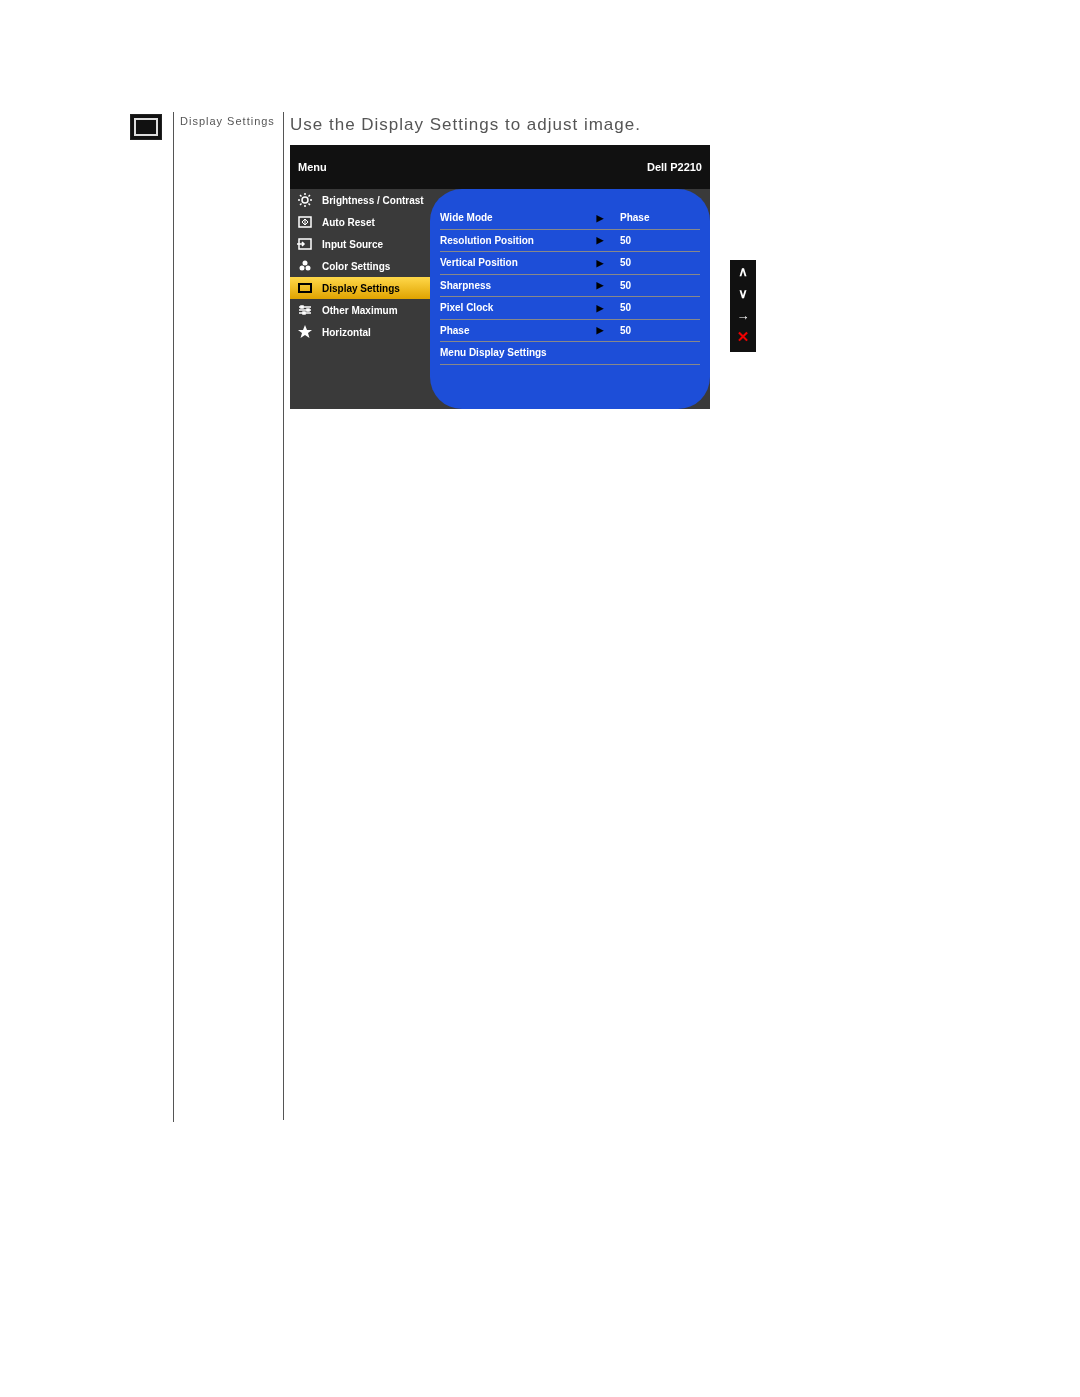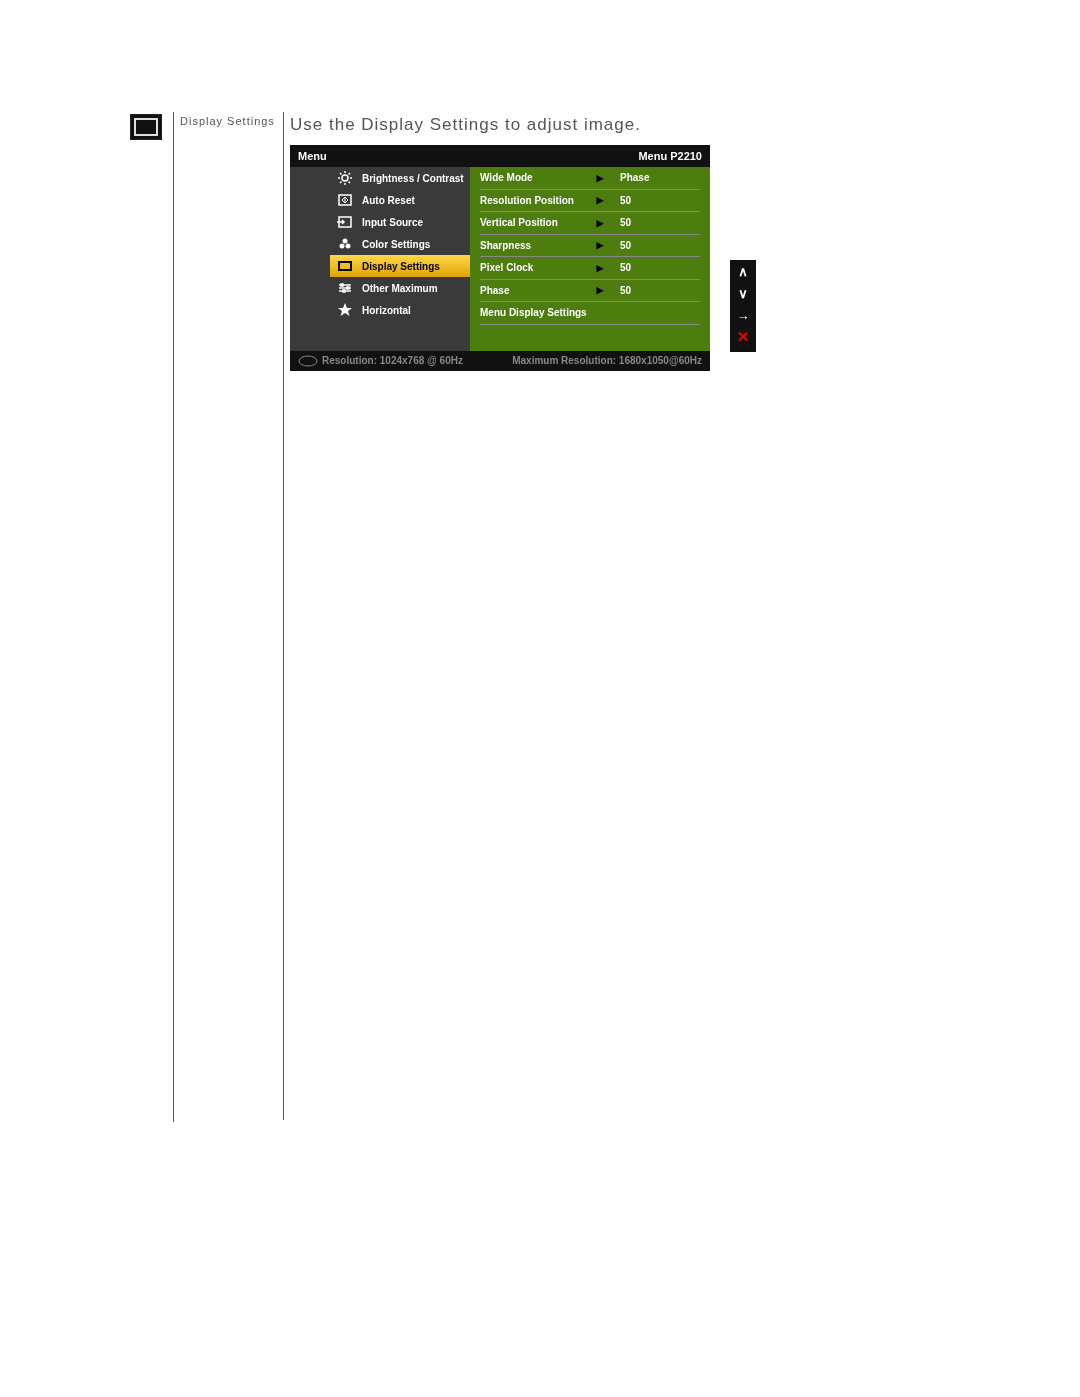--- a/index.html
+++ b/index.html
@@ -66,25 +66,24 @@
     font-size: 11px;
     color: #fff;
     font-weight: bold;
   }
   .osd-header {
     background: #111;
     height: 22px;
     display: flex;
     align-items: center;
     justify-content: space-between;
-    padding: 0 8px;
+    padding: 11px 8px;
   }
   .osd-body {
     display: flex;
-    margin-left: 40px;
   }
   .osd-left {
     width: 140px;
     background: #3a3a3a;
   }
   .osd-item {
     height: 22px;
     display: flex;
     align-items: center;
     padding-left: 6px;
@@ -100,22 +99,23 @@
     width: 18px;
     height: 18px;
     display: flex;
     align-items: center;
     justify-content: center;
     color: #fff;
   }
   .osd-item.selected .icon-slot { color: #000; }
   .osd-right {
     flex: 1;
-    background: #4d7c0f;
-    padding: 0 10px;
+    background: #1d4ed8;
+    padding: 18px 10px;
+    border-radius: 32px;
   }
   .setting-row {
     height: 21.5px;
     display: flex;
     align-items: center;
     border-bottom: 1px solid #888;
     font-size: 10px;
   }
   .setting-row:last-child { border-bottom: none; }
   .setting-label { flex: 1; }
@@ -185,21 +185,21 @@
 
   <div class="col-main">
     <div class="desc">Use the Display Settings to adjust image.</div>
 
     <div class="osd-wrap">
 
       <div class="osd">
 
         <div class="osd-header">
           <span>Menu</span>
-          <span>Menu P2210</span>
+          <span>Dell P2210</span>
         </div>
 
         <div class="osd-body">
 
           <div class="osd-left">
 
             <div class="osd-item">
               <span class="icon-slot">
                 <svg width="16" height="16" viewBox="0 0 16 16">
                     <circle cx="8" cy="8" r="3" fill="none" stroke="currentColor" stroke-width="1.5"></circle>
@@ -317,29 +317,20 @@
             <div class="setting-row">
               <span class="setting-label">Menu Display Settings</span>
               <span class="setting-arrow"></span>
               <span class="setting-value"></span>
             </div>
             <div style="height:26px"></div>
           </div>
 
         </div>
 
-        <div class="osd-footer">
-          <span class="energy">
-            <svg width="20" height="12" viewBox="0 0 20 12">
-                <ellipse cx="10" cy="6" rx="9" ry="5" fill="none" stroke="#888" stroke-width="1"></ellipse>
-              </svg>
-            <span>Resolution: 1024x768 @ 60Hz</span>
-          </span>
-          <span>Maximum Resolution: 1680x1050@60Hz</span>
-        </div>
 
       </div>
 
       <div class="side-buttons">
         <div class="side-btn">
           <span>∧</span>
         </div>
         <div class="side-btn">
           <span>∨</span>
         </div>

